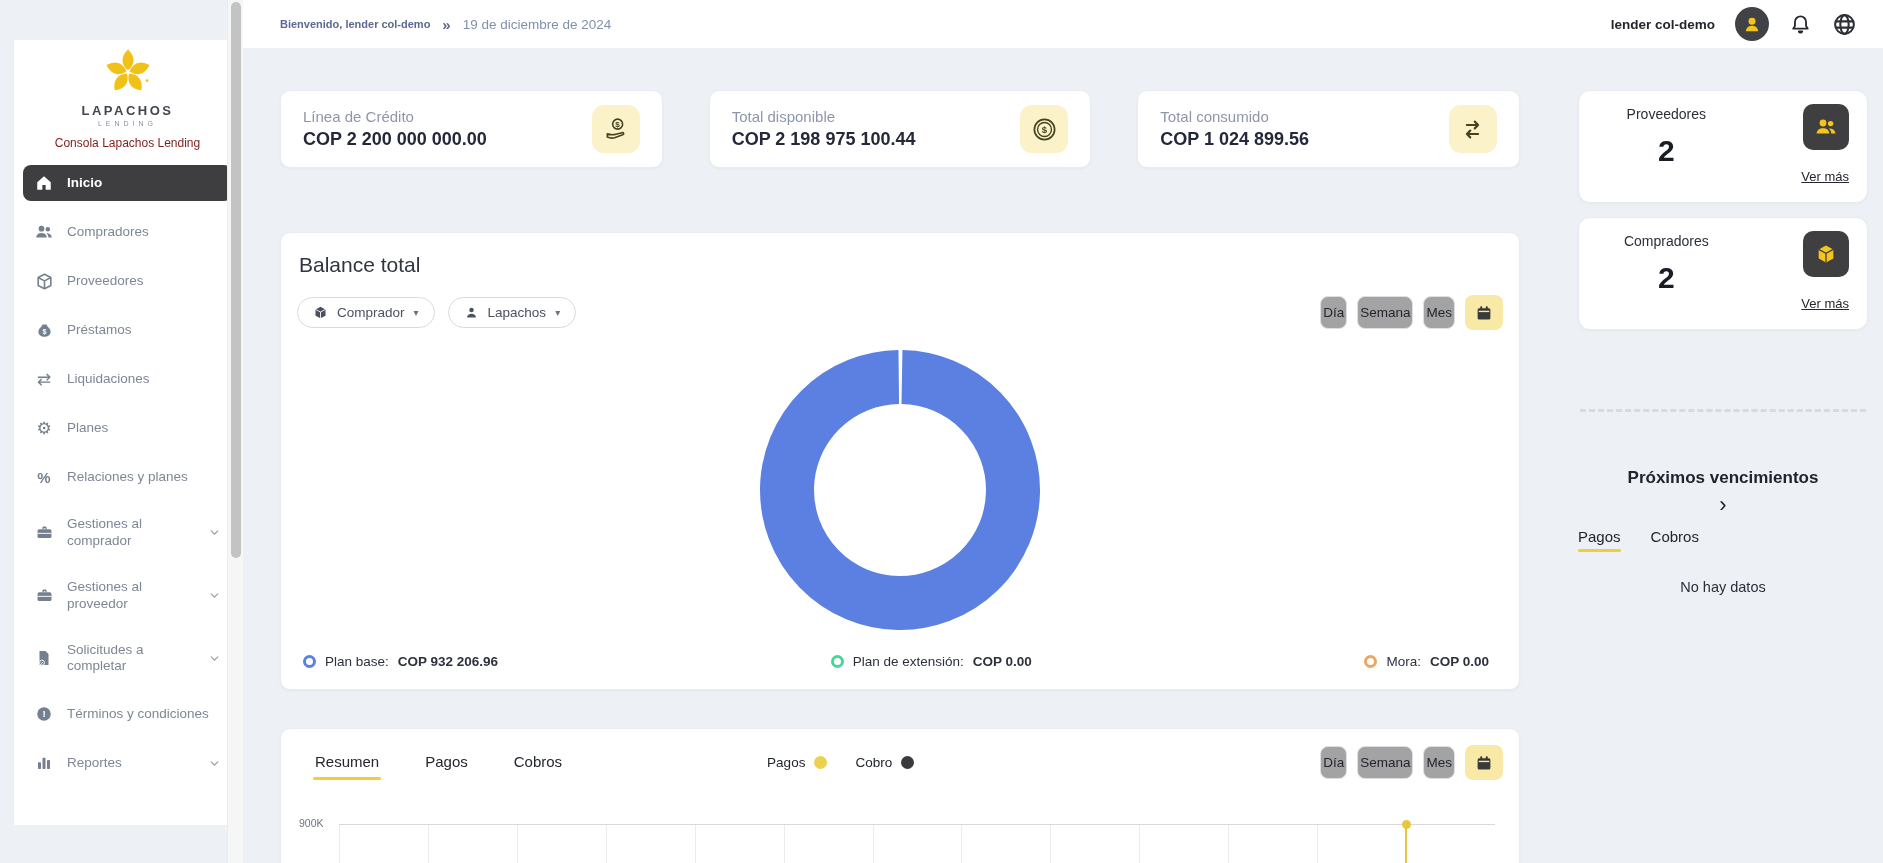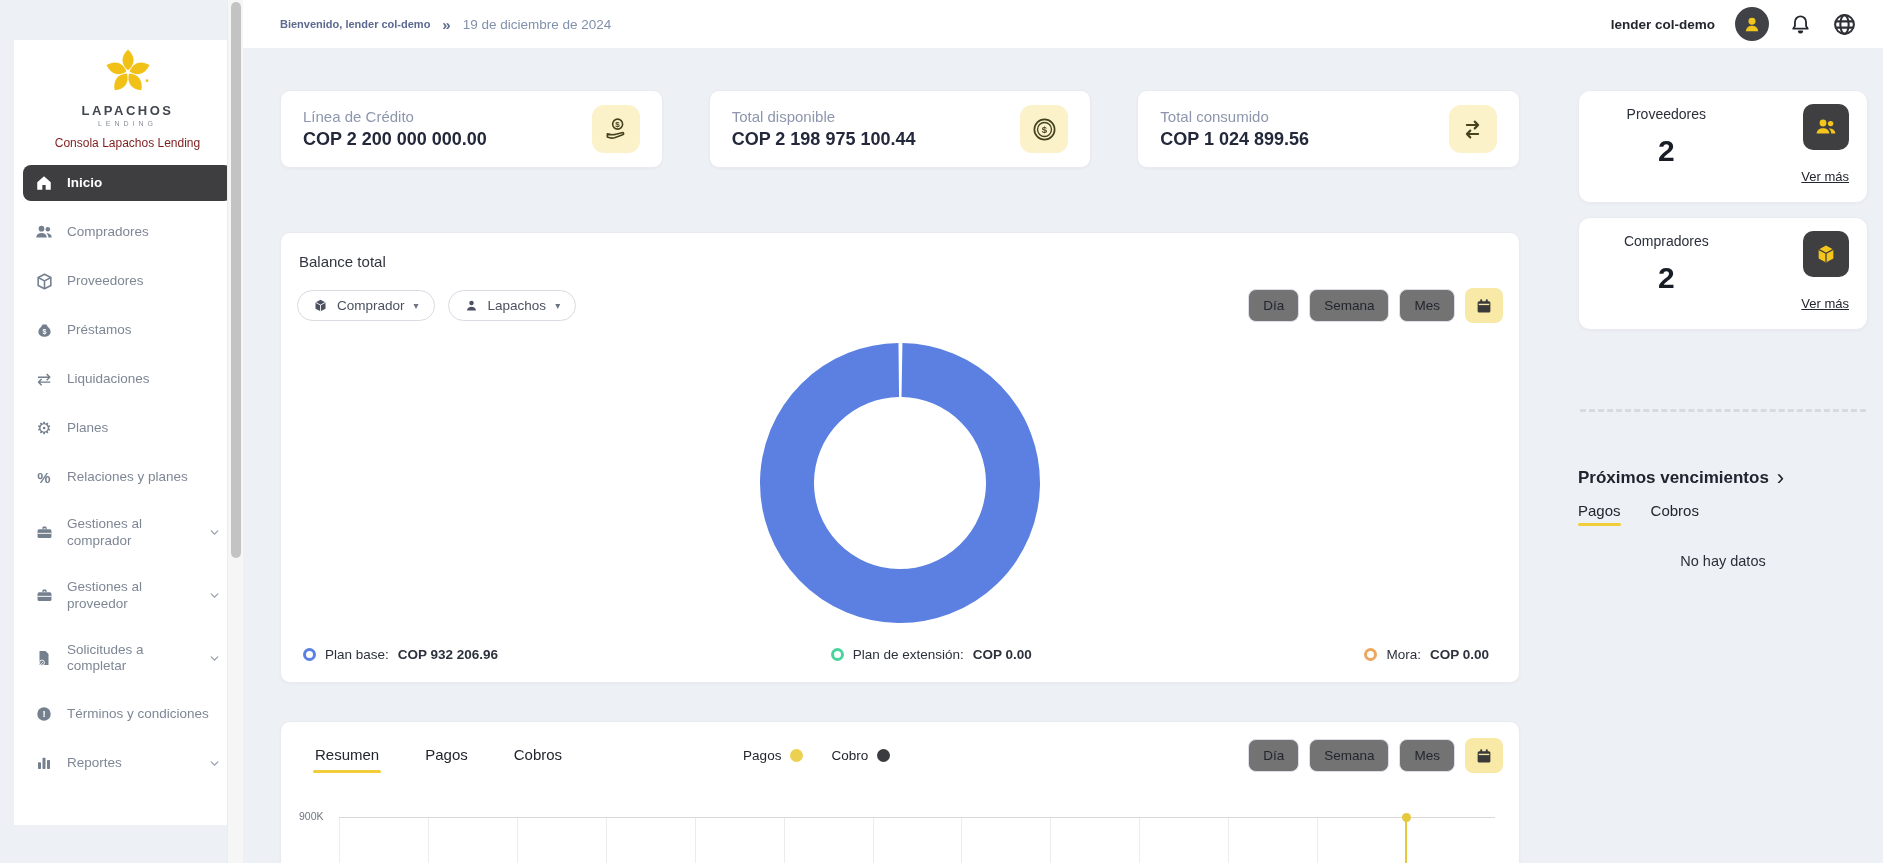--- a/index.html
+++ b/index.html
@@ -46,27 +46,27 @@
   .stat-card { background:#fff; border:1px solid #e9ebf0; border-radius:10px; height:78px;
                display:flex; align-items:center; justify-content:space-between; padding:0 22px;
                box-shadow:0 1px 3px rgba(25,35,60,.04); }
   .stat-label { font-size:15px; color:#8d96ad; margin-bottom:4px; }
   .stat-value { font-size:18px; font-weight:bold; color:#23283a; }
   .stat-icon { width:48px; height:48px; border-radius:12px; background:#fbf2ca; display:flex;
                align-items:center; justify-content:center; color:#4c4a35; }
 
   
   .balance-card { margin-top:64px; background:#fff; border:1px solid #e9ebf0; border-radius:10px; padding:20px 16px 14px; box-shadow:0 1px 3px rgba(25,35,60,.04); }
-  .balance-title { font-size:15px; color:#31353f; margin-left:2px; }
+  .balance-title { font-size:21px; color:#31353f; margin-left:2px; }
   .balance-controls { display:flex; align-items:center; margin-top:18px; }
   .pill { display:flex; align-items:center; gap:9px; border:1px solid #d8dbe2; border-radius:18px;
           padding:7px 15px; font-size:13.5px; color:#4b5160; margin-right:13px; background:#fff; cursor:pointer; }
   .pill .caret { font-size:10px; color:#6b7280; }
   .period-group { margin-left:auto; display:flex; gap:10px; align-items:center; }
-  .pbtn { border:1px solid #dcdfe6; background:#737373; border-radius:8px; padding:8px 14px; font-size:13.5px; color:#23262e; cursor:pointer; }
+  .pbtn { border:1px solid #dcdfe6; background:#a3a3a3; border-radius:8px; padding:8px 2px; font-size:13.5px; color:#23262e; cursor:pointer; }
   .cal-btn { background:#f8e9a6; border:none; border-radius:8px; width:38px; height:35px; display:flex; align-items:center; justify-content:center; cursor:pointer; }
   .donut-wrap { height:308px; display:flex; align-items:center; justify-content:center; margin-top:6px; }
   .balance-legend { display:flex; justify-content:space-between; align-items:center; padding:10px 14px 6px 6px; }
   .bl-item { display:flex; align-items:center; gap:9px; font-size:13.5px; color:#2c313c; }
   .ring { width:13px; height:13px; border-radius:50%; background:#fff; border:3.5px solid #999; }
   .ring.blue { border-color:#5b80e1; }
   .ring.green { border-color:#49d49c; }
   .ring.orange { border-color:#eda65f; }
   .bl-val { font-weight:bold; }
 
@@ -93,21 +93,21 @@
   
   .rcard { background:#fff; border:1px solid #e9ebf0; border-radius:12px; height:113px; margin-bottom:14px;
            position:relative; padding:13px 18px; box-shadow:0 1px 3px rgba(25,35,60,.04); }
   .rcard-left { width:55%; text-align:center; }
   .rcard-label { font-size:14px; color:#2a2f3a; margin-top:2px; }
   .rcard-num { font-size:30px; font-weight:bold; color:#191d26; margin-top:12px; }
   .rcard-icon { position:absolute; top:13px; right:18px; width:46px; height:46px; background:#3f3f42; border-radius:10px;
                 display:flex; align-items:center; justify-content:center; }
   .rcard-link { position:absolute; right:18px; bottom:18px; font-size:13px; color:#23262e; text-decoration:underline; cursor:pointer; }
   .dash-divider { border-top:3px dashed #d7dbe1; margin:79px 2px 0; }
-  .upcoming-head { display:flex; align-items:center; gap:8px; margin-top:56px; }
+  .upcoming-head { display:flex; align-items:center; gap:8px; margin-top:56px;flex-direction:column; }
   .upcoming-title { font-size:17px; font-weight:600; color:#20242e; }
   .chev-right { font-size:22px; color:#20242e; line-height:0.8; font-weight:400; cursor:pointer; }
   .up-tabs { display:flex; gap:30px; margin-top:14px; }
   .up-tab { font-size:15px; color:#23262e; padding-bottom:7px; position:relative; cursor:pointer; }
   .up-tab.active::after { content:""; position:absolute; left:0; right:0; bottom:0; height:3px; background:#f2cd3a; border-radius:2px; }
   .no-data { text-align:center; margin-top:27px; font-size:14.5px; color:#2a2e38; }
 </style>
 </head>
 <body>
 

